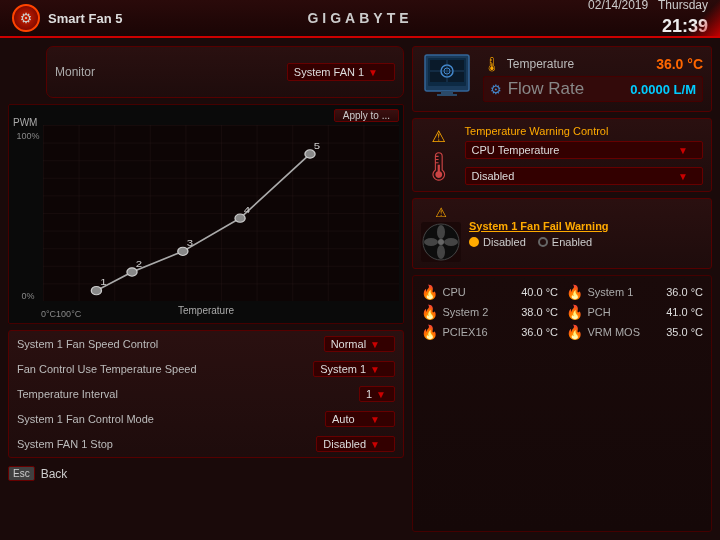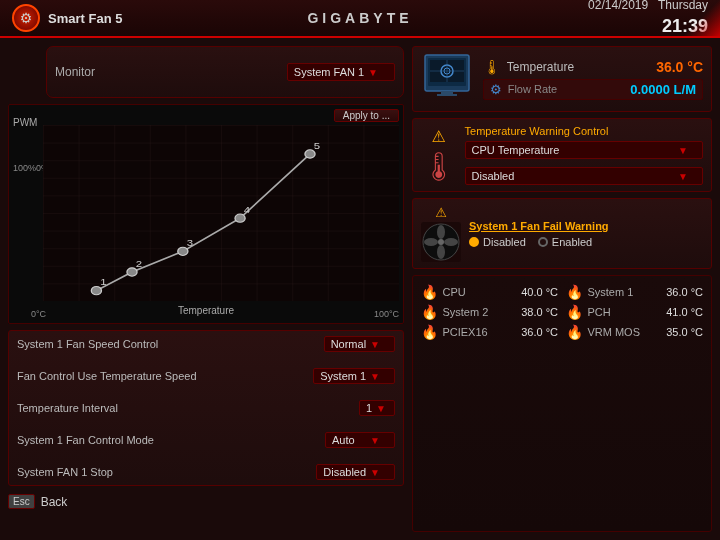--- a/index.html
+++ b/index.html
@@ -156,21 +156,21 @@
     }
 
     
     .settings-section {
       background: linear-gradient(180deg, #2a1010 0%, #1e0c0c 100%);
       border: 1px solid #550000;
       border-radius: 3px;
       padding: 4px 8px;
       display: flex;
       flex-direction: column;
-      gap: 14px;
+      gap: 7px;
     }
     .setting-row {
       display: flex;
       align-items: center;
       justify-content: space-between;
       padding: 1px 0;
     }
     .setting-label {
       color: #bbb;
       font-size: 11px;
@@ -274,21 +274,21 @@
       display: flex;
       align-items: center;
       gap: 6px;
     }
     .flow-icon {
       color: #4488cc;
       font-size: 13px;
     }
     .flow-label {
       color: #888;
-      font-size: 11px;
+      font-size: 17px;
     }
     .flow-value {
       color: #00ccff;
       font-size: 13px;
       font-weight: bold;
       margin-left: auto;
       text-align: center;
     }
 
     
@@ -454,21 +454,21 @@
         <span class="monitor-label">Monitor</span>
         <div class="dropdown">
           <span>System FAN 1</span>
           <span class="dropdown-arrow">▼</span>
         </div>
       </div>
     </div>
 
     <div class="chart-area chart-wrapper">
       <button class="apply-btn">Apply to ...</button>
-      <div style="position:absolute;left:4px;top:26px;bottom:22px;display:flex;flex-direction:row;justify-content:space-between;align-items:flex-start;width:30px;margin-top:32px;">
+      <div style="position:absolute;left:4px;top:26px;bottom:22px;display:flex;flex-direction:column;justify-content:space-between;align-items:center;width:30px;">
         <span style="color:#888;font-size:9px;">100%</span>
         <span style="color:#888;font-size:9px;">0%</span>
       </div>
       <span style="position:absolute;left:4px;top:12px;color:#aaa;font-size:10px;">PWM</span>
       <div style="position:absolute;left:34px;top:20px;right:4px;bottom:22px;">
         <svg class="grid-svg" viewBox="0 0 280 170" preserveAspectRatio="none">
 
           <defs>
             <pattern id="grid" width="28" height="17" patternUnits="userSpaceOnUse">
               <path d="M 28 0 L 0 0 0 17" fill="none" stroke="#2a1a1a" stroke-width="0.5"></path>
@@ -485,21 +485,21 @@
           <circle cx="155" cy="90" r="4" fill="#888" stroke="#ccc" stroke-width="1"></circle>
           <circle cx="210" cy="28" r="4" fill="#888" stroke="#ccc" stroke-width="1"></circle>
 
           <text x="45" y="155" fill="#ccc" font-size="9">1</text>
           <text x="73" y="137" fill="#ccc" font-size="9">2</text>
           <text x="113" y="117" fill="#ccc" font-size="9">3</text>
           <text x="158" y="85" fill="#ccc" font-size="9">4</text>
           <text x="213" y="23" fill="#ccc" font-size="9">5</text>
         </svg>
       </div>
-      <div style="position:absolute;bottom:4px;left:22px;right:4px;display:flex;justify-content:space-between;">
+      <div style="position:absolute;bottom:4px;left:32px;right:4px;display:flex;">
         <span style="color:#888;font-size:9px;">0°C</span>
         <span style="color:#888;font-size:9px;">100°C</span>
       </div>
       <div style="text-align:center;position:absolute;bottom:6px;left:0;right:0;">
         <span style="color:#aaa;font-size:10px;">Temperature</span>
       </div>
     </div>
 
     <div class="settings-section">
       <div class="setting-row">

